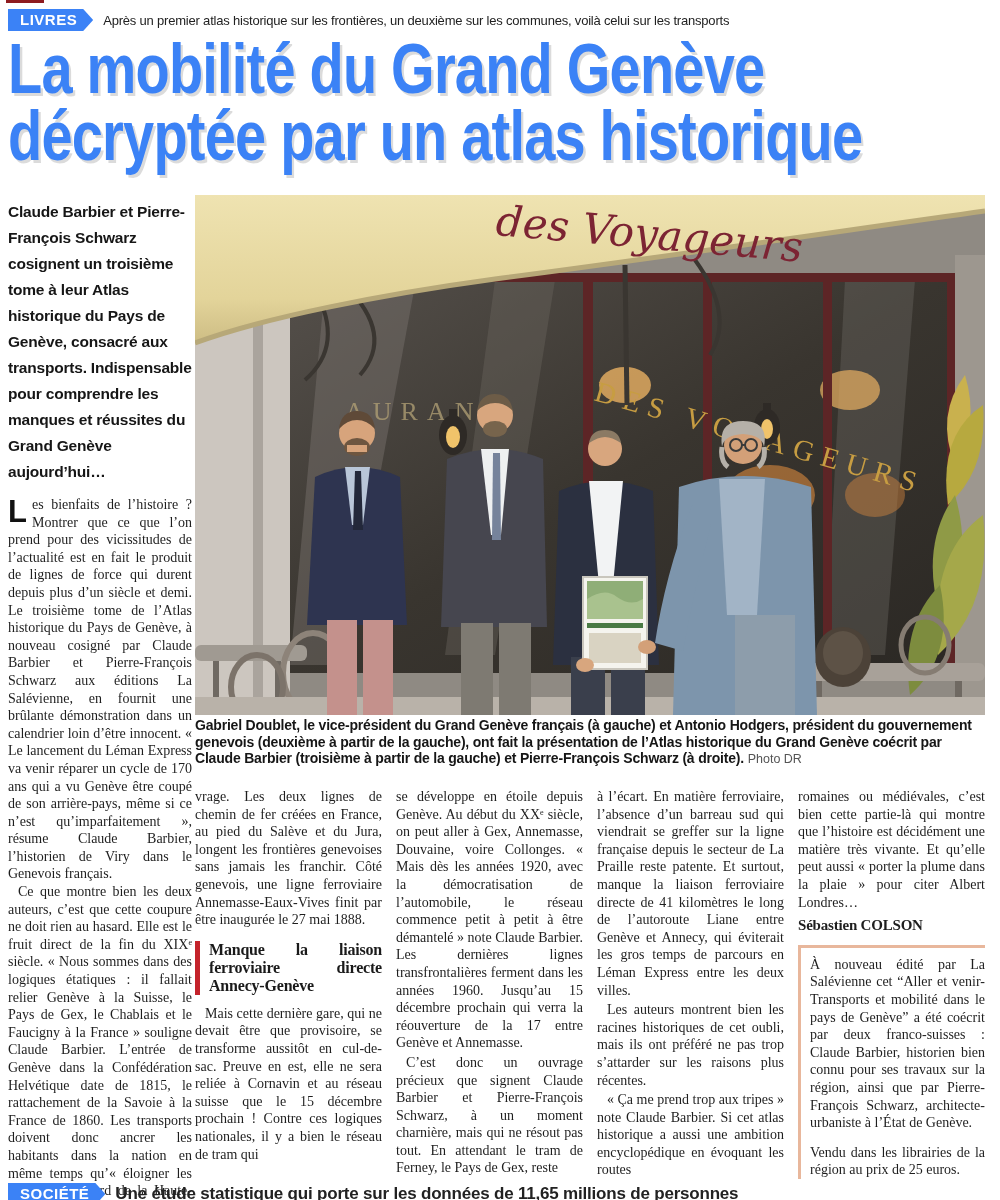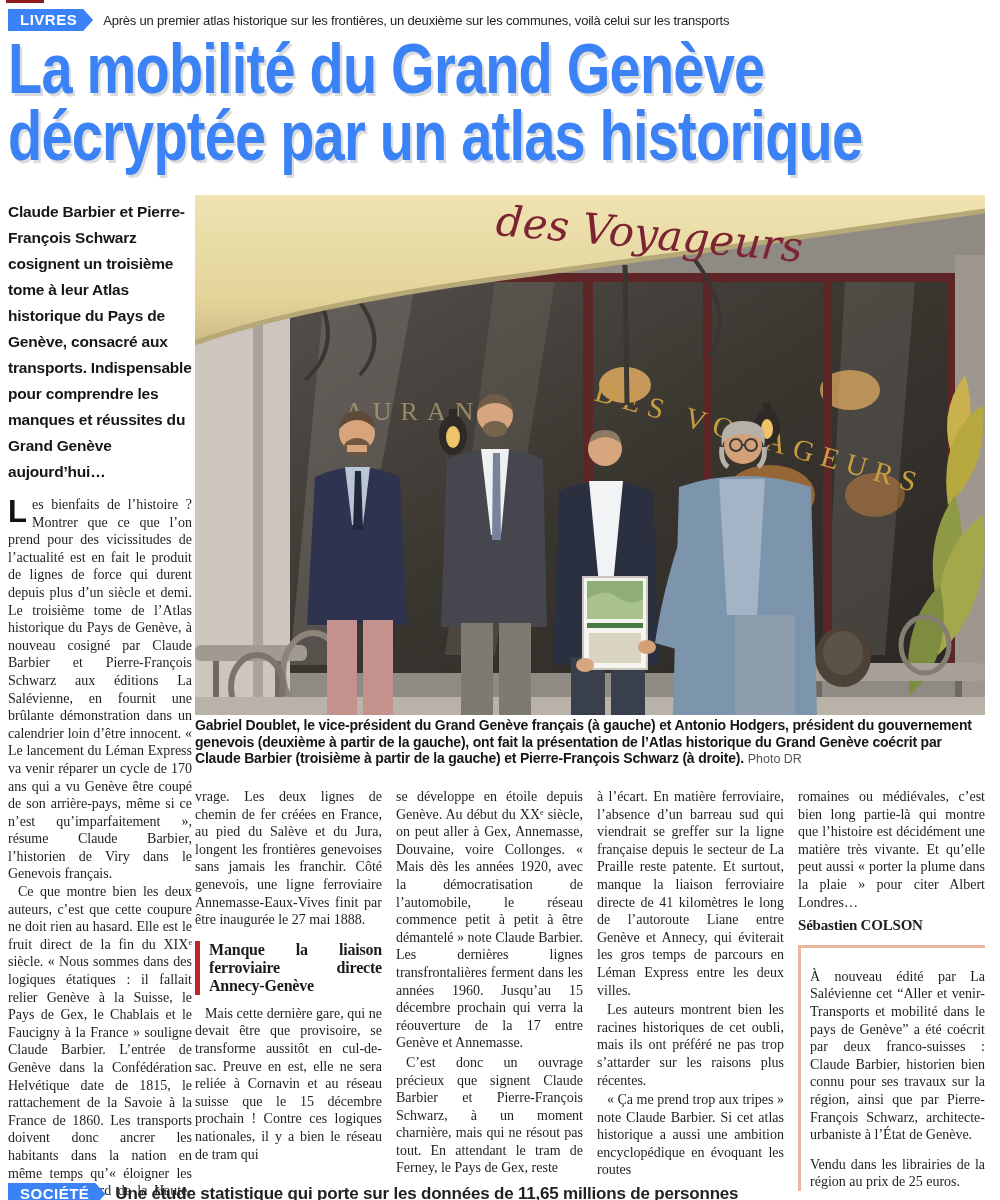--- a/index.html
+++ b/index.html
@@ -46,21 +46,21 @@
   
   .cols{left:195px;top:788px;width:790px;display:grid;grid-template-columns:repeat(4,1fr);gap:14px;}
   .col{min-width:0;}
   .col p{margin:0;}
   .col p.indent{text-indent:10px;}
   .col p + p{margin-top:2px;}
   .subhead{font-weight:bold;font-size:16px;line-height:18px;color:#1a1a1a;
        border-left:5px solid #c4232b;padding-left:9px;margin:12px 0 10px 0;letter-spacing:-0.2px;}
   .byline{text-align:left;font-weight:bold;font-size:15px;margin-top:6px;letter-spacing:-0.2px;}
   .info-box{margin-top:10px;border-top:3px solid #e8b79c;border-left:3px solid #e8b79c;
-       padding:20px 0 0 9px;}
+       padding:8px 0 0 9px;}
   .info-box p{margin:0;}
   .info-box p + p{margin-top:12px;}
 
   
   .footer-row{left:8px;top:1183px;right:10px;display:flex;align-items:center;gap:10px;}
   .footer-text{font-weight:bold;font-size:17px;letter-spacing:-0.2px;color:#222;}
 </style>
 </head>
 <body>
 
@@ -241,21 +241,21 @@
   <div class="col body-serif">
     <p>se développe en étoile depuis Genève. Au début du XXᵉ siècle, on peut aller à Gex, Annemasse, Douvaine, voire Collonges. « Mais dès les années 1920, avec la démocratisation de l’automobile, le réseau commence petit à petit à être démantelé » note Claude Barbier. Les dernières lignes transfrontalières ferment dans les années 1960. Jusqu’au 15 décembre prochain qui verra la réouverture de la 17 entre Genève et Annemasse.</p>
     <p class="indent">C’est donc un ouvrage précieux que signent Claude Barbier et Pierre-François Schwarz, à un moment charnière, mais qui ne résout pas tout. En attendant le tram de Ferney, le Pays de Gex, reste</p>
   </div>
   <div class="col body-serif">
     <p>à l’écart. En matière ferroviaire, l’absence d’un barreau sud qui viendrait se greffer sur la ligne française depuis le secteur de La Praille reste patente. Et surtout, manque la liaison ferroviaire directe de 41 kilomètres le long de l’autoroute Liane entre Genève et Annecy, qui éviterait les gros temps de parcours en Léman Express entre les deux villes.</p>
     <p class="indent">Les auteurs montrent bien les racines historiques de cet oubli, mais ils ont préféré ne pas trop s’attarder sur les raisons plus récentes.</p>
     <p class="indent">« Ça me prend trop aux tripes » note Claude Barbier. Si cet atlas historique a aussi une ambition encyclopédique en évoquant les routes</p>
   </div>
   <div class="col body-serif">
-    <p>romaines ou médiévales, c’est bien long partie-là qui montre que l’histoire est décidément une matière très vivante.  Et qu’elle peut aussi « porter la plume dans la plaie » pour citer Albert Londres…</p>
+    <p>romaines ou médiévales, c’est bien cette partie-là qui montre que l’histoire est décidément une matière très vivante.  Et qu’elle peut aussi « porter la plume dans la plaie » pour citer Albert Londres…</p>
     <div class="byline">Sébastien COLSON</div>
     <div class="info-box">
       <p>À nouveau édité par La Salévienne cet “Aller et venir- Transports et mobilité dans le pays de Genève” a été coécrit par deux franco-suisses : Claude Barbier, historien bien connu pour ses travaux sur la région, ainsi que par Pierre-François Schwarz, architecte-urbaniste à l’État de Genève.</p>
       <p>Vendu dans les librairies de la région au prix de 25 euros.</p>
     </div>
   </div>
 </div>
 
 <div class="abs footer-row">
   <span class="tag">SOCIÉTÉ</span>

